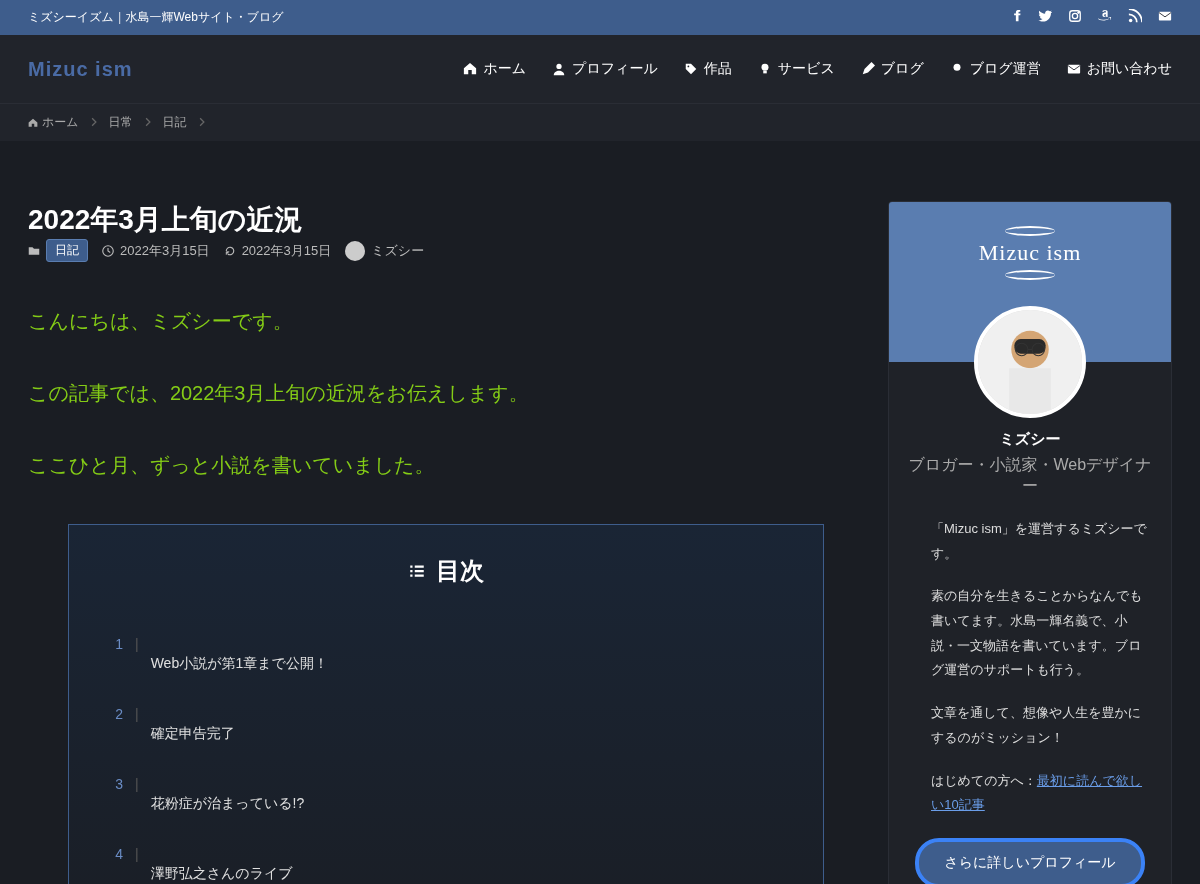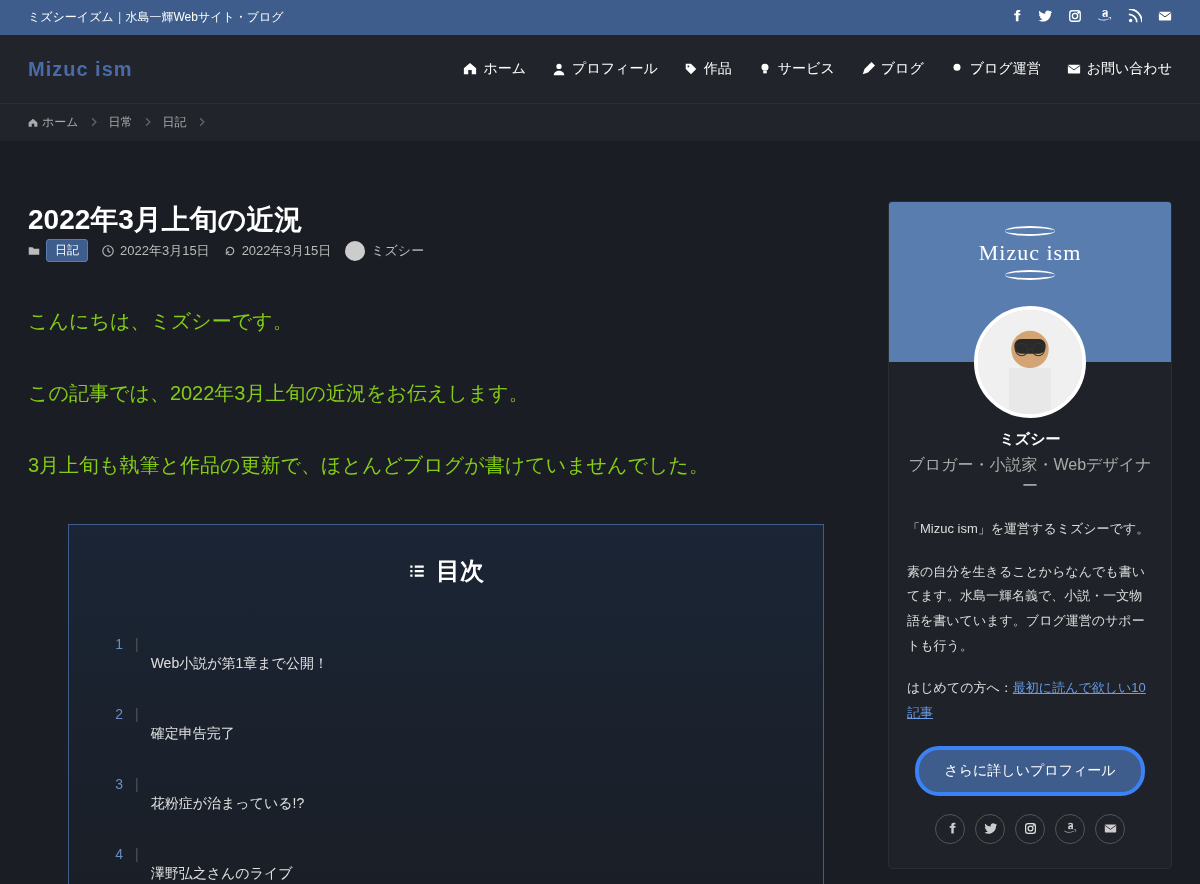--- a/index.html
+++ b/index.html
@@ -212,20 +212,21 @@
   font-size: 16px;
   color: #aaa;
   margin-bottom: 20px;
 }
 .profile-desc {
   font-size: 13px;
   line-height: 1.9;
   color: #ddd;
   text-align: left;
   margin-bottom: 18px;
+  margin-left: 24px;
 }
 .profile-link {
   color: #6a9de8;
   text-decoration: underline;
 }
 .profile-button {
   display: block;
   background: #3e5d8c;
   color: #fff;
   text-align: center;
@@ -438,21 +439,21 @@
       </span>
       <span class="meta-group">
         <span class="avatar-circle"></span>
         <span>ミズシー</span>
       </span>
     </div>
 
     <div class="article-body">
       <p>こんにちは、ミズシーです。</p>
       <p>この記事では、2022年3月上旬の近況をお伝えします。</p>
-      <p>3月上旬も執筆と作品の更新で、ほとんどブログが書けていませんでした。</p>
+      <p>ここひと月、ずっと小説を書いていました。</p>
     </div>
 
     <div class="toc">
       <div class="toc-title">
         <svg viewBox="0 0 16 16">
             <use href="#i-list"></use>
           </svg>
         <span>目次</span>
       </div>
       <ol class="toc-list">
@@ -501,20 +502,21 @@
               <circle cx="58" cy="38" r="6" fill="none" stroke="#333" stroke-width="1"></circle>
               <line x1="48" y1="38" x2="52" y2="38" stroke="#333"></line>
             </svg>
         </div>
       </div>
       <div class="profile-body">
         <div class="profile-name">ミズシー</div>
         <div class="profile-role">ブロガー・小説家・Webデザイナー</div>
         <p class="profile-desc">「Mizuc ism」を運営するミズシーです。</p>
         <p class="profile-desc">素の自分を生きることからなんでも書いてます。水島一輝名義で、小説・一文物語を書いています。ブログ運営のサポートも行う。</p>
+        <p class="profile-desc">文章を通して、想像や人生を豊かにするのがミッション！</p>
         <p class="profile-desc">
           <span>はじめての方へ：</span><a class="profile-link">最初に読んで欲しい10記事</a>
         </p>
         <a class="profile-button">さらに詳しいプロフィール</a>
         <div class="profile-socials">
           <a class="social-circle">
               <svg viewBox="0 0 16 16">
                 <use href="#i-facebook"></use>
               </svg>
             </a>

